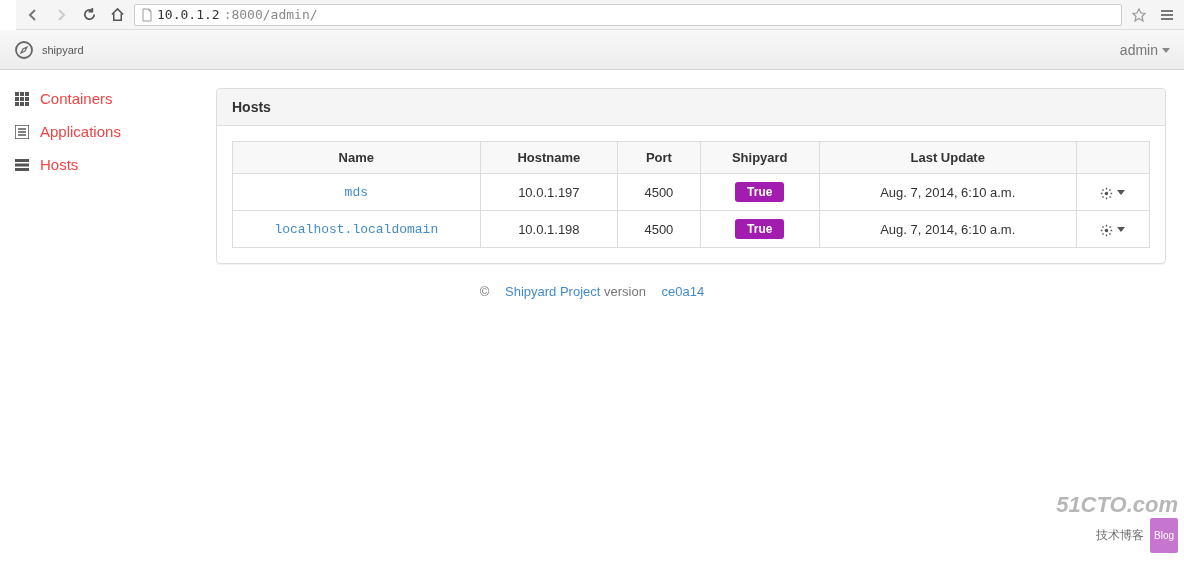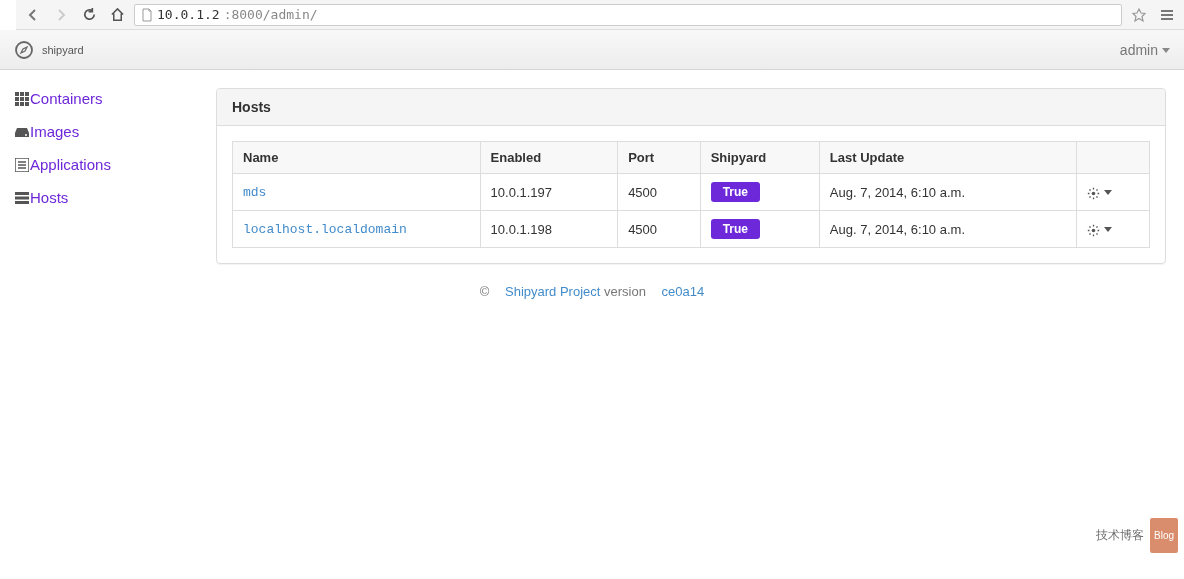--- a/index.html
+++ b/index.html
@@ -16,47 +16,47 @@
     
     
     .topbar { height: 40px; background: linear-gradient(#f8f8f8, #ededed); border-bottom: 1px solid #d5d5d5; display: flex; align-items: center; justify-content: space-between; padding: 0 14px; }
     .brand { display: flex; align-items: center; gap: 8px; color: #555; font-size: 11px; }
     .brand-icon svg { display: block; }
     .user-menu { color: #777; font-size: 14px; cursor: pointer; display: flex; gap: 4px; }
     
     
     .content { display: flex; }
     .sidebar { width: 198px; padding: 12px 0; }
-    .side-item { display: flex; align-items: center; padding: 8px 14px; color: #6d28d9; font-size: 15px; cursor: pointer; }
+    .side-item { display: flex; align-items: center; gap: 10px; padding: 8px 14px; color: #ef4444; font-size: 15px; cursor: pointer; }
     .side-icon { width: 16px; display: inline-flex; justify-content: center; }
     
     
     .main { flex: 1; padding: 18px 18px 0 18px; }
     .panel { border: 1px solid #ddd; border-radius: 4px; box-shadow: 0 1px 1px rgba(0,0,0,.05); }
     .panel-heading { padding: 10px 15px; border-bottom: 1px solid #ddd; background: #f5f5f5; border-radius: 4px 4px 0 0; font-weight: bold; color: #333; }
     .panel-body { padding: 15px; }
     
     
     .tbl { width: 100%; border-collapse: collapse; border: 1px solid #ddd; }
-    .tbl th, .tbl td { padding: 8px 10px; border: 1px solid #ddd; text-align: left; font-size: 13px; vertical-align: middle; }
+    .tbl th, .tbl td { padding: 8px 10px; border: 1px solid #ddd; text-align: center; font-size: 13px; vertical-align: middle; }
     .tbl th { background: #f8f8f8; font-weight: bold; color: #333; }
     .tbl td a { color: #428bca; text-decoration: none; font-family: Liberation Mono, monospace; }
-    .badge-true { display: inline-block; background: #6d28d9; color: #fff; font-size: 12px; font-weight: bold; padding: 3px 12px; border-radius: 3px; }
+    .badge-true { display: inline-block; background: #a21caf; color: #fff; font-size: 12px; font-weight: bold; padding: 3px 12px; border-radius: 3px; }
     .action-cell { text-align: left; }
     .action-btn { display: inline-flex; align-items: center; gap: 4px; cursor: pointer; }
     
     
     .footer { text-align: center; padding: 20px 0 12px 0; font-size: 13px; color: #777; }
     .footer a { color: #428bca; text-decoration: none; margin-left: 12px; }
     
     
     .wm { position: fixed; right: 6px; bottom: 26px; opacity: 0.6; text-align: right; pointer-events: none; }
     .wm-big { font-family: Arial, sans-serif; font-size: 22px; font-weight: bold; font-style: italic; color: #888; }
     .wm-small { font-size: 12px; color: #000000; }
-    .wm-blog { display:inline-block; background:#c2410c; color:#fff; font-size:10px; padding:12px 4px; border-radius:2px; margin-left:6px; }
+    .wm-blog { display:inline-block; background:#a21caf; color:#fff; font-size:10px; padding:12px 4px; border-radius:2px; margin-left:6px; }
     
     svg { display: inline-block; vertical-align: middle; }
   </style>
 </head>
 <body>
 
 <div class="browser-bar">
   <span class="nav-btn">
     <svg width="16" height="16" viewBox="0 0 16 16">
         <path d="M10 3 L5 8 L10 13" stroke="#777" stroke-width="2" fill="none"></path>
@@ -133,29 +133,20 @@
             <rect x="10" y="5" width="4" height="4" fill="#555"></rect>
             <rect x="0" y="10" width="4" height="4" fill="#555"></rect>
             <rect x="5" y="10" width="4" height="4" fill="#555"></rect>
             <rect x="10" y="10" width="4" height="4" fill="#555"></rect>
           </svg>
       </span>
       <span>Containers</span>
     </div>
     <div class="side-item">
       <span class="side-icon">
-        <svg width="14" height="12" viewBox="0 0 14 12">
-            <path d="M2 2 H12 L14 7 V11 H0 V7 Z" fill="#555"></path>
-            <circle cx="11" cy="9" r="1" fill="#fff"></circle>
-          </svg>
-      </span>
-      <span>Images</span>
-    </div>
-    <div class="side-item">
-      <span class="side-icon">
         <svg width="14" height="14" viewBox="0 0 14 14">
             <rect x="0" y="0" width="14" height="14" stroke="#555" stroke-width="1.5" fill="none"></rect>
             <line x1="3" y1="4" x2="11" y2="4" stroke="#555" stroke-width="1.5"></line>
             <line x1="3" y1="7" x2="11" y2="7" stroke="#555" stroke-width="1.5"></line>
             <line x1="3" y1="10" x2="11" y2="10" stroke="#555" stroke-width="1.5"></line>
           </svg>
       </span>
       <span>Applications</span>
     </div>
     <div class="side-item">
@@ -171,21 +162,21 @@
   </div>
 
   <div class="main">
     <div class="panel">
       <div class="panel-heading">Hosts</div>
       <div class="panel-body">
         <table class="tbl">
           <thead>
             <tr>
               <th style="width:27%">Name</th>
-              <th style="width:15%">Enabled</th>
+              <th style="width:15%">Hostname</th>
               <th style="width:9%">Port</th>
               <th style="width:13%">Shipyard</th>
               <th>Last Update</th>
               <th style="width:8%"></th>
             </tr>
           </thead>
           <tbody id="hosts-tbody">
               <tr>
                 <td><a href="#">mds</a></td>
                 <td>10.0.1.197</td>
@@ -224,14 +215,15 @@
     </div>
   </div>
 </div>
 
 <div class="footer">
   <span>©</span>
   <a href="#">Shipyard Project</a><span> version </span><a href="#">ce0a14</a>
 </div>
 
 <div class="wm">
+  <div class="wm-big">51CTO.com</div>
   <div><span class="wm-small">技术博客</span><span class="wm-blog">Blog</span></div>
 </div>
 
 </body></html>

